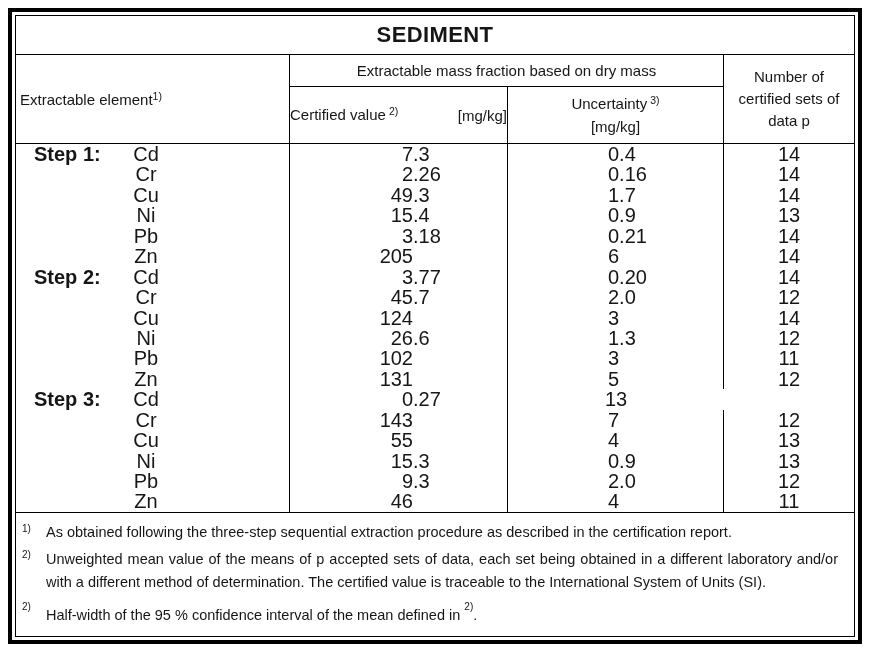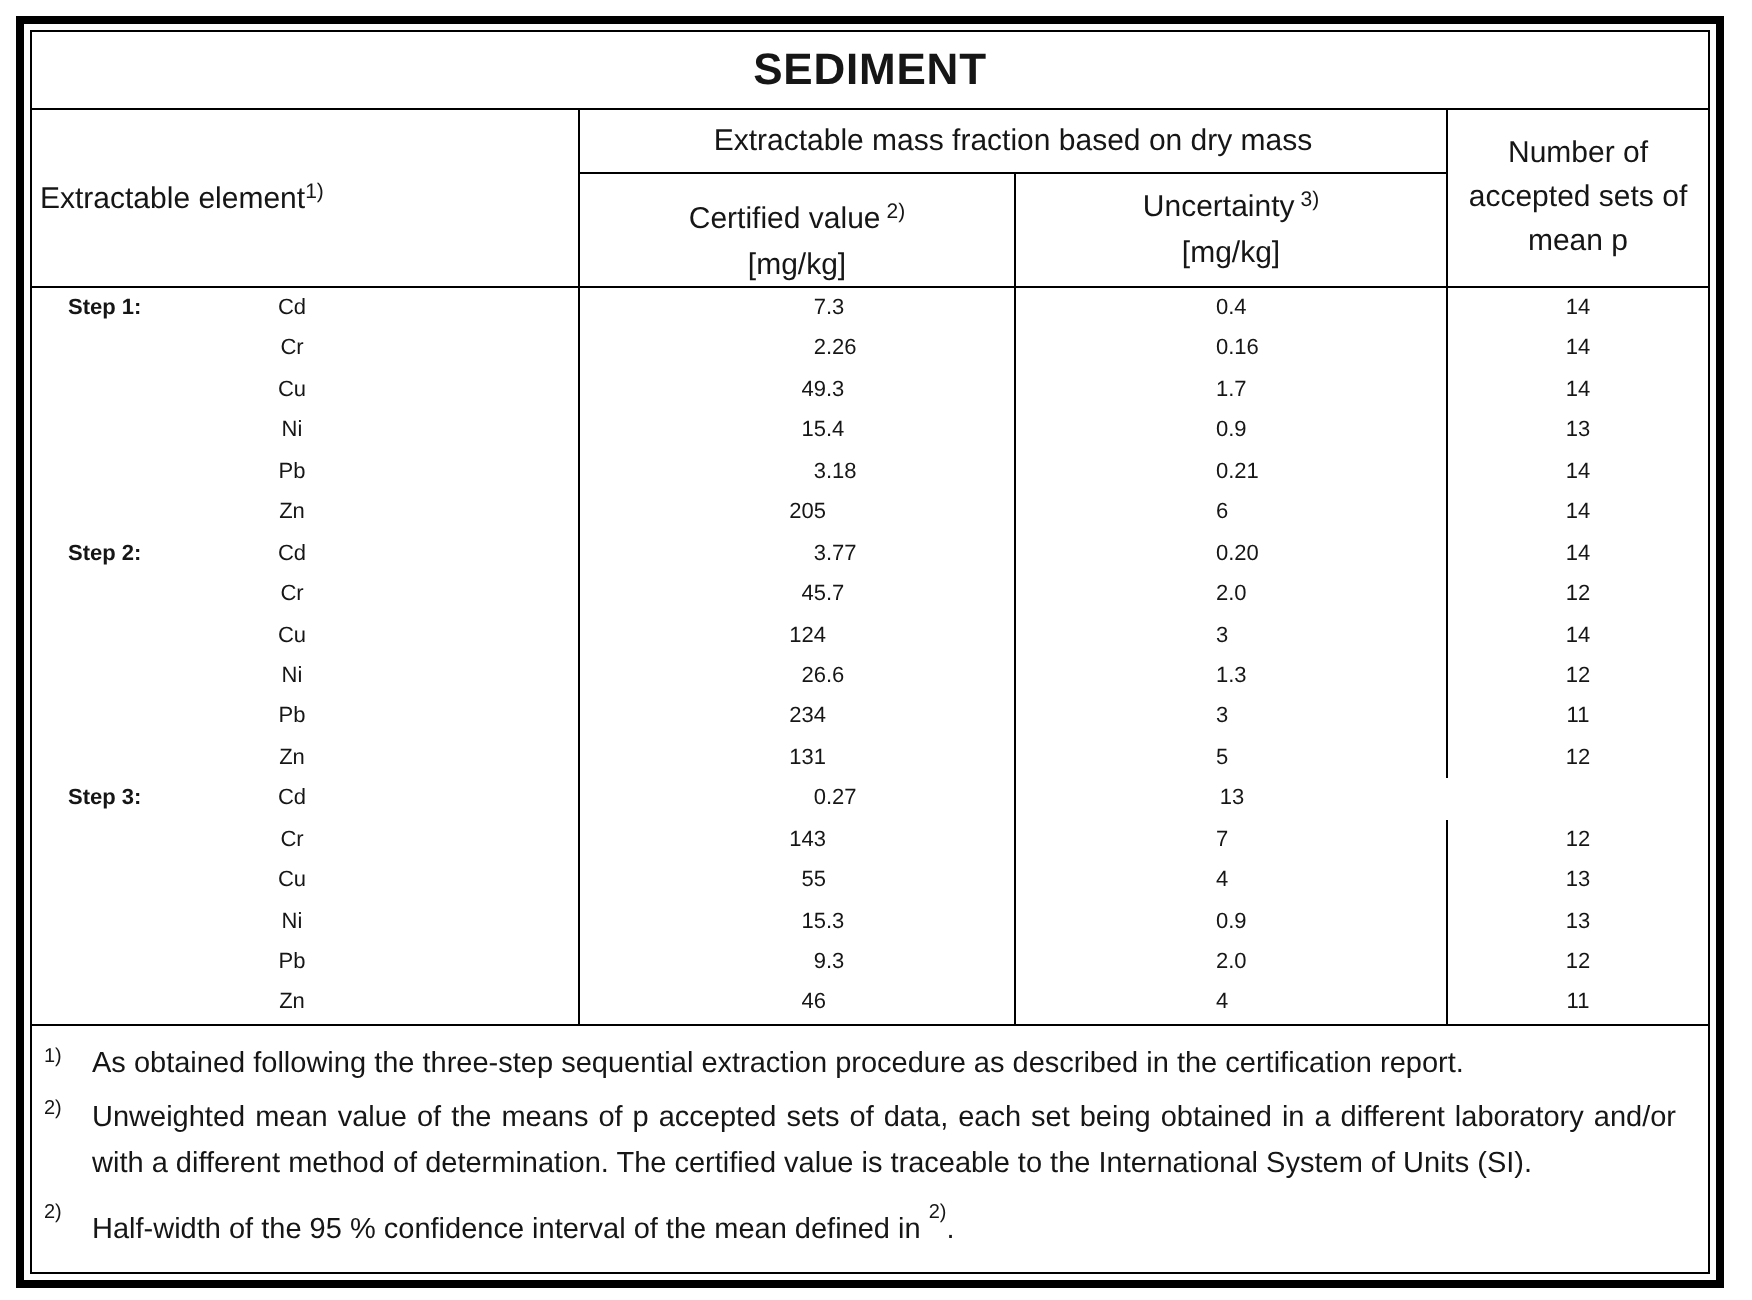--- a/index.html
+++ b/index.html
@@ -44,21 +44,21 @@
     padding-left:4px;
   }
   .h-span{
     grid-row:1;grid-column:2/4;
     border-bottom:1.5px solid #000;border-right:1.5px solid #000;
     display:flex;align-items:center;justify-content:center;
   }
   .h-cert{
     grid-row:2;grid-column:2;
     border-right:1.5px solid #000;
-    display:flex;flex-direction:column;align-items:center;justify-content:flex-end;
+    display:flex;flex-direction:row;align-items:center;justify-content:space-between;
     line-height:21px;
   }
   .h-unc{
     grid-row:2;grid-column:3;
     border-right:1.5px solid #000;
     display:flex;flex-direction:column;align-items:center;justify-content:center;
     line-height:21px;
   }
   .h-sets{
     grid-row:1/3;grid-column:4;
@@ -66,21 +66,21 @@
     text-align:center;line-height:22px;
     padding:0 6px;
   }
   .sup{font-size:10.5px;position:relative;top:-5px;}
   .sp{margin-left:3px;}
   .body{flex:0 0 auto;}
   .row{
     display:grid;
     grid-template-columns:274px 218px 216px 1fr;
     height:20.45px;
-    font-size:11px;line-height:20.45px;
+    font-size:20px;line-height:20.45px;
   }
   .c{box-sizing:border-box;}
   .c-el{border-right:1.5px solid #000;display:flex;}
   .step{display:inline-block;width:86px;margin-left:18px;font-weight:bold;}
   .elem{display:inline-block;width:52px;text-align:center;}
   .c-val{border-right:1.5px solid #000;display:flex;}
   .vi{display:inline-block;width:123px;text-align:right;white-space:pre;}
   .vf{display:inline-block;text-align:left;white-space:pre;}
   .c-unc{border-right:1.5px solid #000;padding-left:100px;}
   .c-n{text-align:center;}
@@ -124,21 +124,21 @@
         </span>
         <span>[mg/kg]</span>
       </div>
       <div class="hc h-unc">
         <span>
           <span>Uncertainty</span><span class="sup sp">3)</span>
         </span>
         <span>[mg/kg]</span>
       </div>
       <div class="hc h-sets">
-        <span>Number of accepted sets of mean p</span>
+        <span>Number of certified sets of data p</span>
       </div>
     </div>
 
     <div class="body" id="rows">
   <div class="row">
     <div class="c c-el">
       <span class="step">Step 1:</span>
       <span class="elem">Cd</span>
     </div>
     <div class="c c-val">
@@ -305,21 +305,21 @@
       <span>12</span>
     </div>
   </div>
 
   <div class="row">
     <div class="c c-el">
       <span class="step"></span>
       <span class="elem">Pb</span>
     </div>
     <div class="c c-val">
-      <span class="vi">234</span>
+      <span class="vi">102</span>
       <span class="vf"></span>
     </div>
     <div class="c c-unc">
       <span>3</span>
     </div>
     <div class="c c-n">
       <span>11</span>
     </div>
   </div>
 

